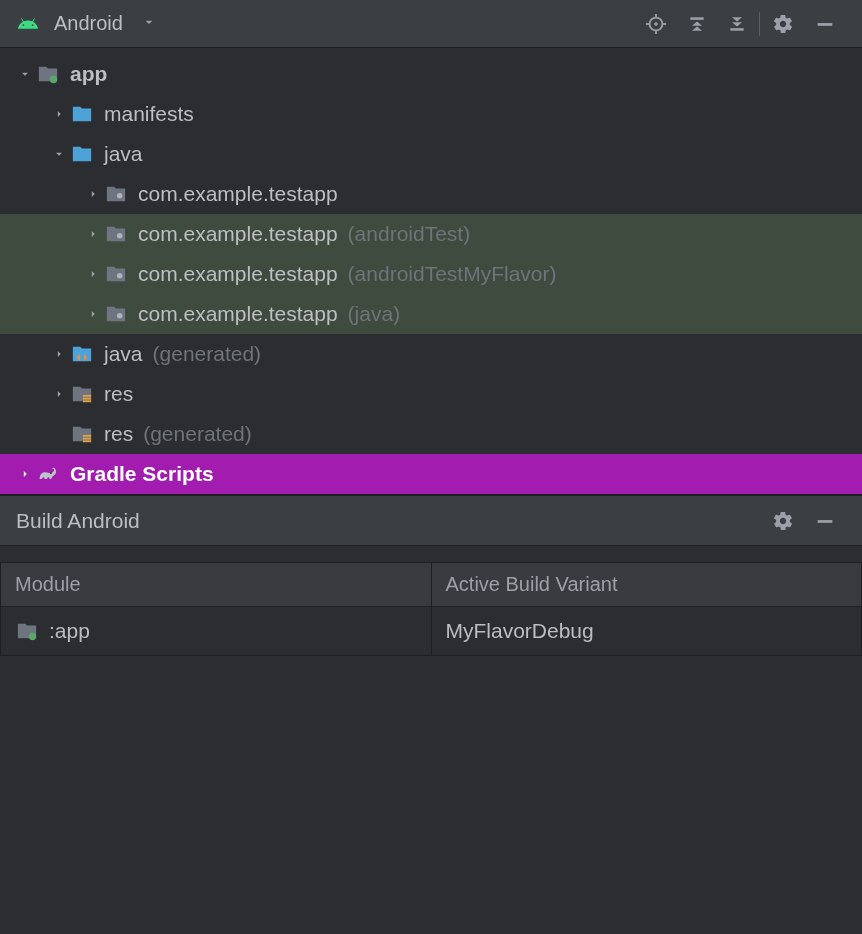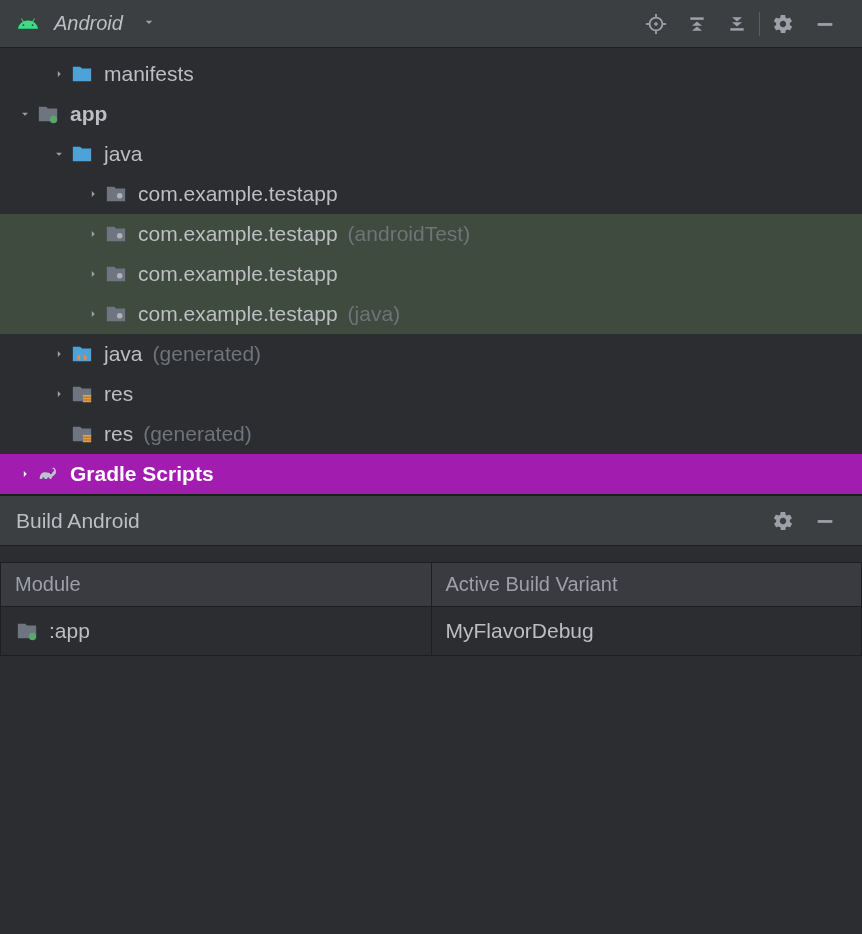--- a/index.html
+++ b/index.html
@@ -12,21 +12,20 @@
       overflow: hidden;
       font-size: 20px;
     }
     .top-bar {
       background: #3c3f41;
       display: flex;
       align-items: center;
       height: 48px;
       padding: 0 16px;
       border-bottom: 1px solid #1e1f22;
-      font-style: italic;
     }
     .android-icon {
       color: #3ddc84;
       margin-right: 8px;
     }
     .view-label {
       color: #bcbec4;
       font-size: 20px;
       margin-left: 4px;
     }
@@ -196,52 +195,52 @@
   </span>
   <span class="toolbar-icon">
     <svg viewBox="0 0 24 24" width="22" height="22">
         <rect x="4" y="11" width="16" height="3" fill="#9da0a8"></rect>
       </svg>
   </span>
 </div>
 
 <div class="tree">
 
-  <div class="tree-row indent-1">
-    <span class="arrow">
-      <svg viewBox="0 0 24 24" width="14" height="14">
-          <path fill="#9da0a8" d="M10 7l5 5-5 5z"></path>
-        </svg>
-    </span>
-    <span class="node-icon">
-      <svg viewBox="0 0 24 24" width="22" height="22">
-          <path class="folder-svg" d="M10 4H2v16h20V6H12l-2-2z"></path>
-        </svg>
-    </span>
-    <span class="item-label">manifests</span>
-  </div>
-
   <div class="tree-row indent-0">
     <span class="arrow">
       <svg viewBox="0 0 24 24" width="14" height="14">
           <path fill="#9da0a8" d="M7 10l5 5 5-5z"></path>
         </svg>
     </span>
     <span class="node-icon">
       <svg viewBox="0 0 24 24" width="22" height="22">
           <path class="folder-dark-svg" d="M10 4H2v16h20V6H12l-2-2z"></path>
           <circle cx="18" cy="18" r="4" class="green-dot"></circle>
         </svg>
     </span>
     <span class="item-label bold">app</span>
   </div>
 
   <div class="tree-row indent-1">
     <span class="arrow">
       <svg viewBox="0 0 24 24" width="14" height="14">
+          <path fill="#9da0a8" d="M10 7l5 5-5 5z"></path>
+        </svg>
+    </span>
+    <span class="node-icon">
+      <svg viewBox="0 0 24 24" width="22" height="22">
+          <path class="folder-svg" d="M10 4H2v16h20V6H12l-2-2z"></path>
+        </svg>
+    </span>
+    <span class="item-label">manifests</span>
+  </div>
+
+  <div class="tree-row indent-1">
+    <span class="arrow">
+      <svg viewBox="0 0 24 24" width="14" height="14">
           <path fill="#9da0a8" d="M7 10l5 5 5-5z"></path>
         </svg>
     </span>
     <span class="node-icon">
       <svg viewBox="0 0 24 24" width="22" height="22">
           <path class="folder-svg" d="M10 4H2v16h20V6H12l-2-2z"></path>
         </svg>
     </span>
     <span class="item-label">java</span>
   </div>
@@ -283,20 +282,21 @@
           <path fill="#9da0a8" d="M10 7l5 5-5 5z"></path>
         </svg>
     </span>
     <span class="node-icon">
       <svg viewBox="0 0 24 24" width="22" height="22">
           <path class="folder-pkg-svg" d="M10 4H2v16h20V6H12l-2-2z"></path>
           <circle cx="16" cy="14" r="3" fill="#b0b3b8"></circle>
         </svg>
     </span>
     <span class="item-label">com.example.testapp</span>
+    <span class="item-label secondary">(androidTestMyFlavor)</span>
   </div>
 
   <div class="tree-row indent-2 highlighted">
     <span class="arrow">
       <svg viewBox="0 0 24 24" width="14" height="14">
           <path fill="#9da0a8" d="M10 7l5 5-5 5z"></path>
         </svg>
     </span>
     <span class="node-icon">
       <svg viewBox="0 0 24 24" width="22" height="22">

